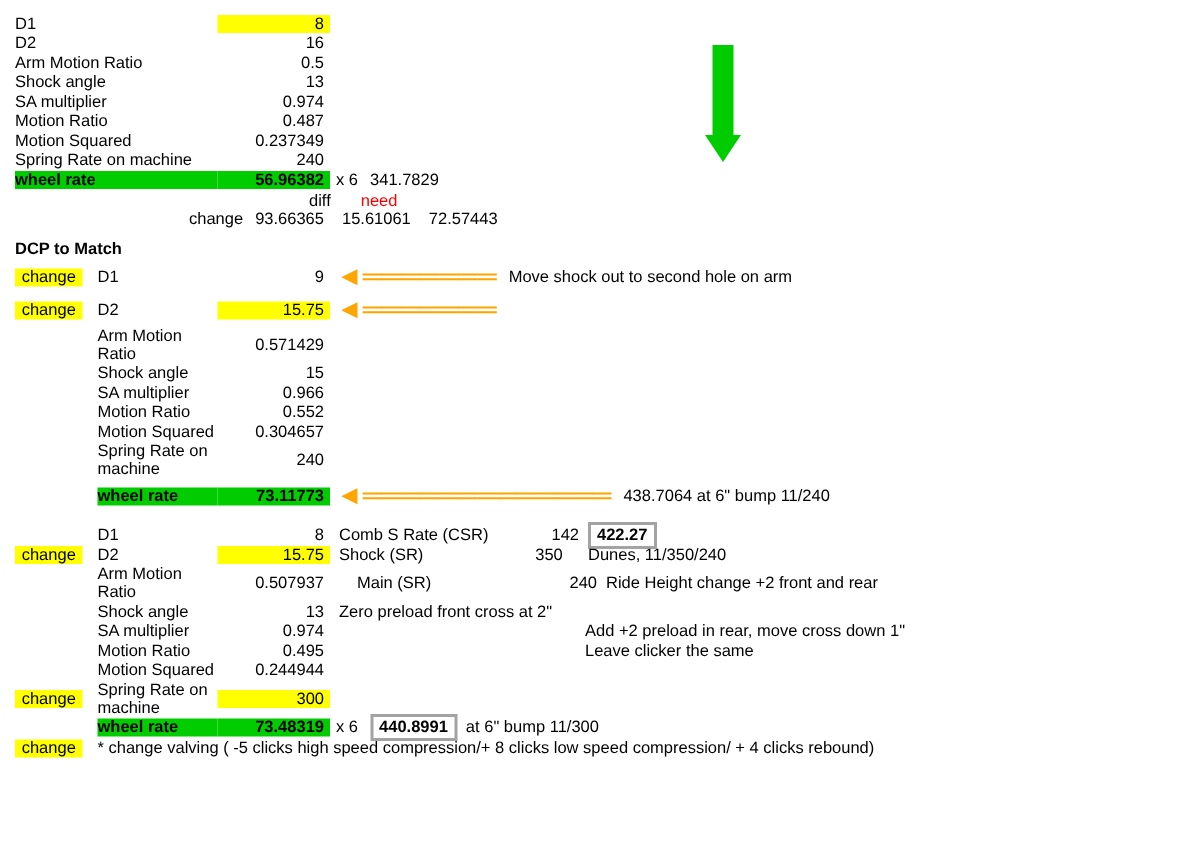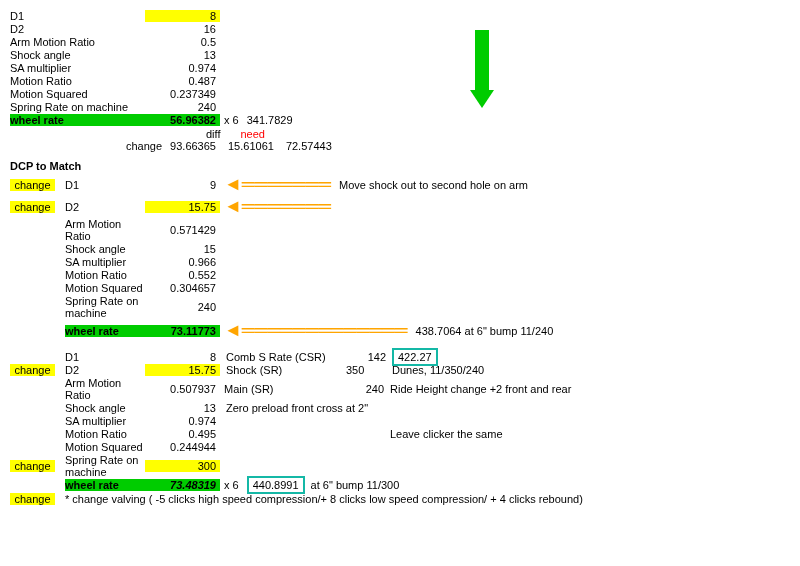--- a/index.html
+++ b/index.html
@@ -10,21 +10,21 @@
       color: #000;
       width: 800px;
       min-height: 566px;
       padding: 10px;
     }
     .section-title { font-weight: bold; margin-bottom: 2px; }
 
     .yellow-bg { background-color: #FFFF00; }
     .green-bg { background-color: #00CC00; color: #000; }
 
-    .boxed { border: 2px solid #14b8a6; padding: 1px 4px; font-weight: normal; }
+    .boxed { border: 2px solid #a3a3a3; padding: 1px 4px; font-weight: bold; }
 
     .main-container { position: relative; }
 
     .green-arrow-container {
       position: absolute;
       left: 460px;
       top: 20px;
       display: flex;
       flex-direction: column;
       align-items: center;
@@ -222,44 +222,45 @@
       </div>
     </div>
 
     <div class="grid-row">
       <div style="width:55px;">
         <span class="change-tag">change</span>
       </div>
       <div class="grid-label" style="width:80px;">D2</div>
       <div class="grid-value yellow-bg">15.75</div>
       <div style="margin-left:6px; min-width:120px;">Shock    (SR)</div>
-      <div style="min-width:40px; text-align:left;">350</div>
+      <div style="min-width:40px; text-align:center;">350</div>
       <div style="margin-left:6px;">Dunes, 11/350/240</div>
     </div>
 
     <div class="grid-row">
       <div style="width:55px;"></div>
       <div class="grid-label" style="width:80px;">Arm Motion Ratio</div>
       <div class="grid-value">0.507937</div>
-      <div style="margin-left:4px; min-width:120px;">Main      (SR)</div>
+      <div style="margin-left:18px; min-width:120px;">Main      (SR)</div>
       <div style="min-width:40px; text-align:right;">240</div>
       <div style="margin-left:6px;">Ride Height change +2 front and rear</div>
     </div>
 
     <div class="grid-row">
       <div style="width:55px;"></div>
       <div class="grid-label" style="width:80px;">Shock angle</div>
       <div class="grid-value">13</div>
       <div style="margin-left:6px;">Zero preload front cross at 2"</div>
     </div>
 
     <div class="grid-row">
       <div style="width:55px;"></div>
       <div class="grid-label" style="width:80px;">SA multiplier</div>
       <div class="grid-value">0.974</div>
+      <div style="margin-left:170px;">Add +2 preload in rear, move cross down 1"</div>
     </div>
 
     <div class="grid-row">
       <div style="width:55px;"></div>
       <div class="grid-label" style="width:80px;">Motion Ratio</div>
       <div class="grid-value">0.495</div>
       <div style="margin-left:170px;">Leave clicker the same</div>
     </div>
 
     <div class="grid-row">
@@ -272,21 +273,21 @@
       <div style="width:55px;">
         <span class="change-tag">change</span>
       </div>
       <div class="grid-label" style="width:80px;">Spring Rate on machine</div>
       <div class="grid-value yellow-bg">300</div>
     </div>
 
     <div class="grid-row">
       <div style="width:55px;"></div>
       <div class="grid-label green-bg" style="width:80px; font-weight:bold;">wheel rate</div>
-      <div class="grid-value green-bg" style="font-weight:bold;font-style:italic;">73.48319</div>
+      <div class="grid-value green-bg" style="font-weight:bold;">73.48319</div>
       <div style="margin-left:4px;">x 6</div>
       <div style="margin-left:8px;">
         <span class="boxed">440.8991</span>
       </div>
       <div style="margin-left:6px;">at 6" bump 11/300</div>
     </div>
 
     <div class="grid-row" style="margin-top:2px;">
       <div style="width:55px;">
         <span class="change-tag">change</span>

